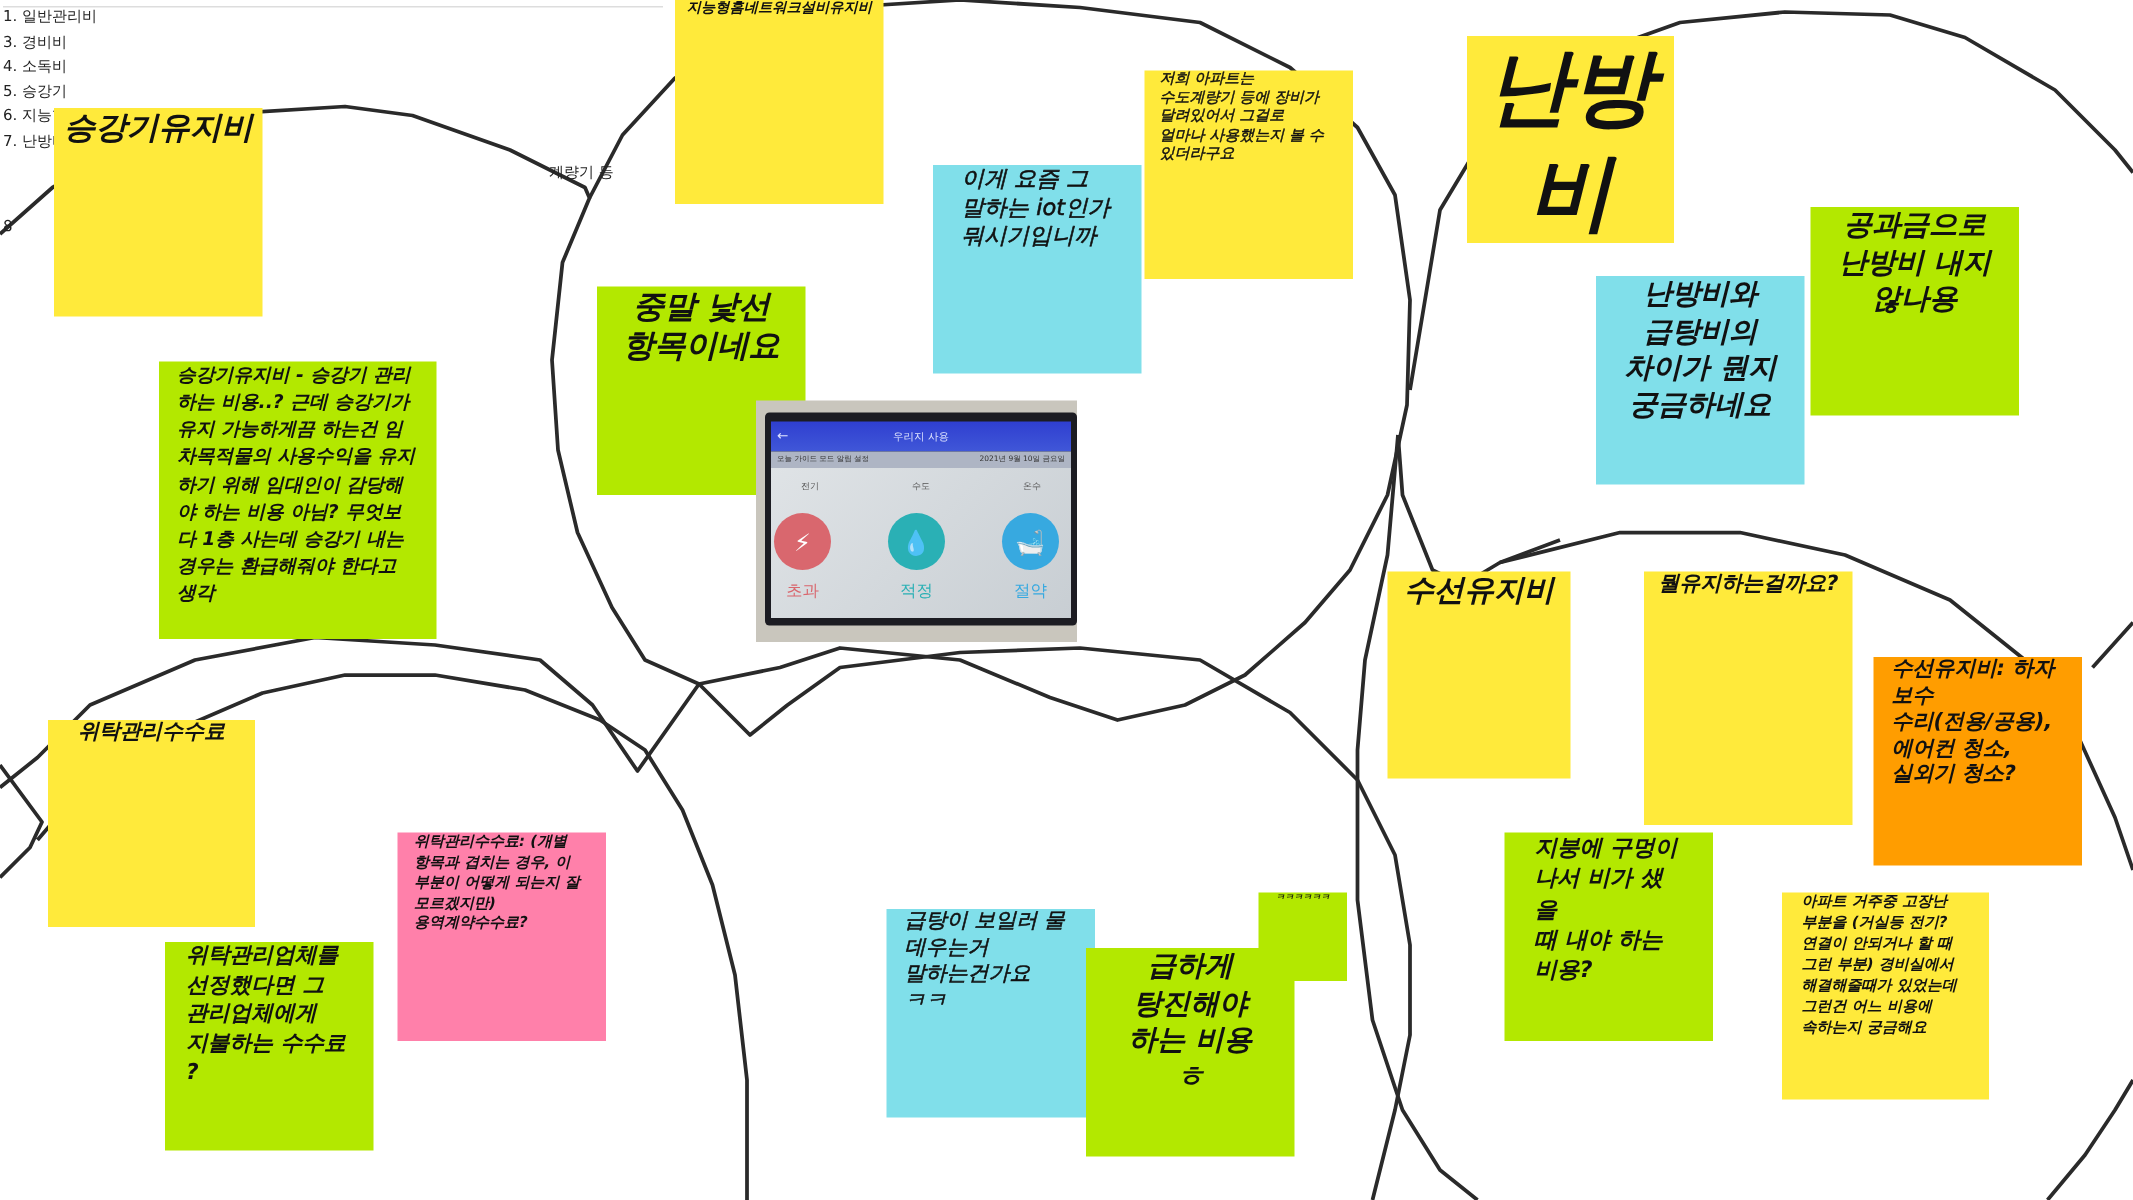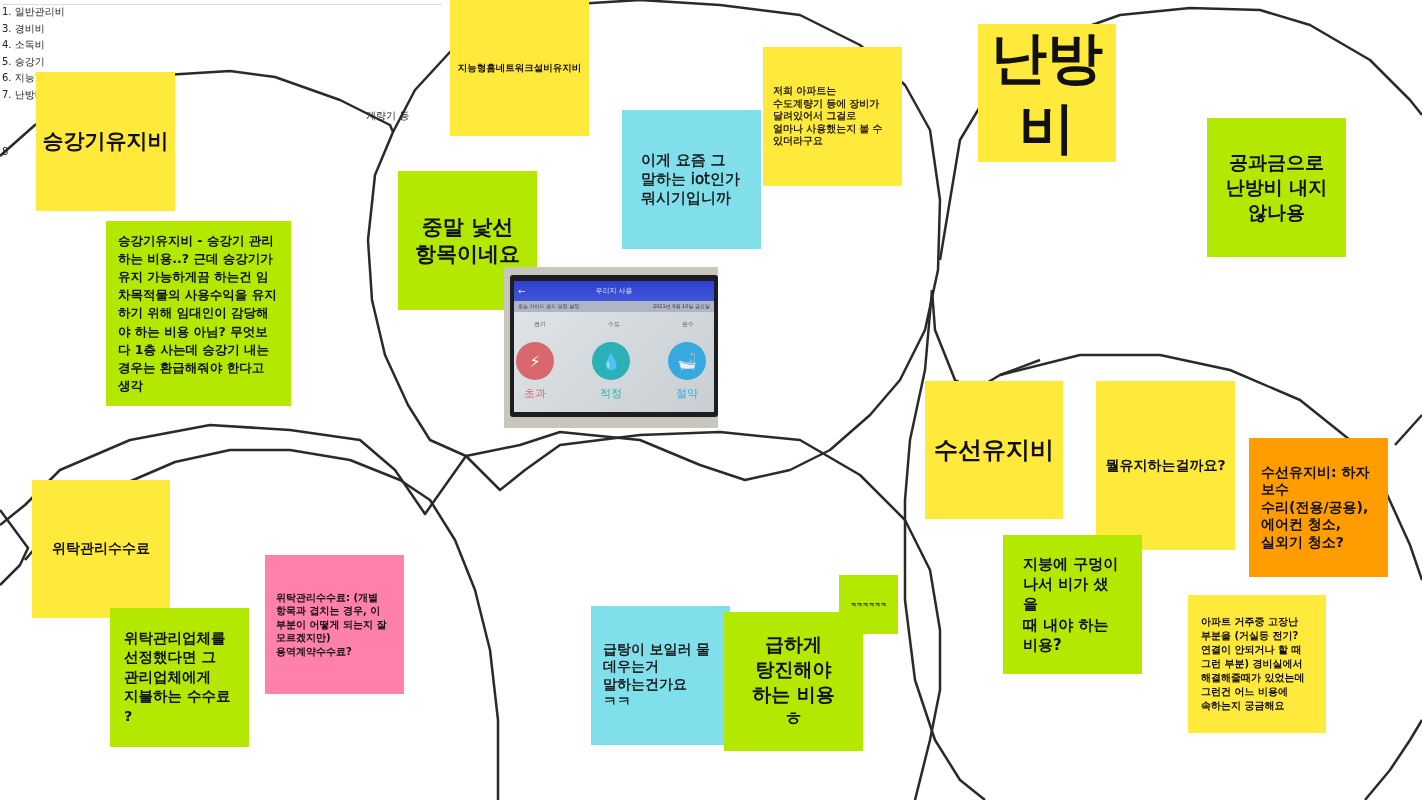--- a/index.html
+++ b/index.html
@@ -11,28 +11,28 @@
   .canvas { position:absolute; left:0; top:0; width:1422px; height:800px; }
   svg.circles { position:absolute; left:0; top:0; width:1422px; height:800px; }
   .toplist {
     position:absolute; left:2px; top:4px; width:440px; height:150px;
     font-size:10px; line-height:16.5px; color:#222;
   }
   .toplist .topline { position:absolute; left:0; top:0; width:440px; height:1px; background:#ddd; }
   .toplist .frag { position:absolute; font-size:10px; color:#222; }
   .note {
     position:absolute; box-sizing:border-box;
-    display:flex; align-items:center; justify-content:center;
+    display:flex; justify-content:center;
     color:#111; font-weight:bold; text-align:center;
-    line-height:1.25; white-space:pre-line;
+    line-height:1.25; white-space:pre-line;font-style:italic;
   }
   .note.left { justify-content:flex-start; text-align:left; }
   .note span { display:block; }
   .yellow { background:#ffea3b; }
-  .green  { background:#b3e800; }
+  .green  { background:#b3e800;margin-top:20px; }
   .cyan   { background:#80dfea;margin-left:43px; }
   .pink   { background:#ff80aa; }
   .orange { background:#ff9d00; }
   .photo {
     position:absolute; left:504px; top:267px; width:214px; height:161px;
     background:#c9c6bd; overflow:hidden;
   }
   .photo .bezel { position:absolute; left:6px; top:8px; width:208px; height:142px; background:#1c1c22; border-radius:3px; }
   .photo .bar { position:absolute; left:10px; top:14px; width:200px; height:20px; background:linear-gradient(#2f3fd0,#4057d8); color:#dfe4ff; font-size:7px; text-align:center; line-height:20px; }
   .photo .bar .back { position:absolute; left:4px; top:0; font-size:9px; }
@@ -122,27 +122,33 @@
       <div class="ibtn" style="left:154px;background:#37a9e0;">🛁</div>
       <div class="ibottom" style="left:-4px;color:#d9676e;">초과</div>
       <div class="ibottom" style="left:72px;color:#2ab0b5;">적정</div>
       <div class="ibottom" style="left:148px;color:#37a9e0;">절약</div>
     </div>
   </div>
 
   <div class="note yellow" style="left:978px;top:24px;width:138px;height:138px;font-size:56px;">
     <span>난방비</span>
   </div>
+  <div class="note cyan" style="left:1021px;top:184px;width:139px;height:139px;font-size:19px;line-height:1.3;">
+    <span>난방비와
+급탕비의
+차이가 뭔지
+궁금하네요</span>
+  </div>
   <div class="note green" style="left:1207px;top:118px;width:139px;height:139px;font-size:19px;line-height:1.3;">
     <span>공과금으로
 난방비 내지
 않나용</span>
   </div>
 
-  <div class="note yellow" style="left:925px;top:381px;width:138px;height:138px;font-size:24px;">
+  <div class="note yellow" style="left:925px;top:381px;width:122px;height:138px;font-size:20px;">
     <span>수선유지비</span>
   </div>
   <div class="note yellow" style="left:1096px;top:381px;width:139px;height:169px;font-size:14px;">
     <span>뭘유지하는걸까요?</span>
   </div>
   <div class="note orange left" style="left:1249px;top:438px;width:139px;height:139px;font-size:14px;padding:0 12px;">
     <span>수선유지비: 하자
 보수
 수리(전용/공용),
 에어컨 청소,

